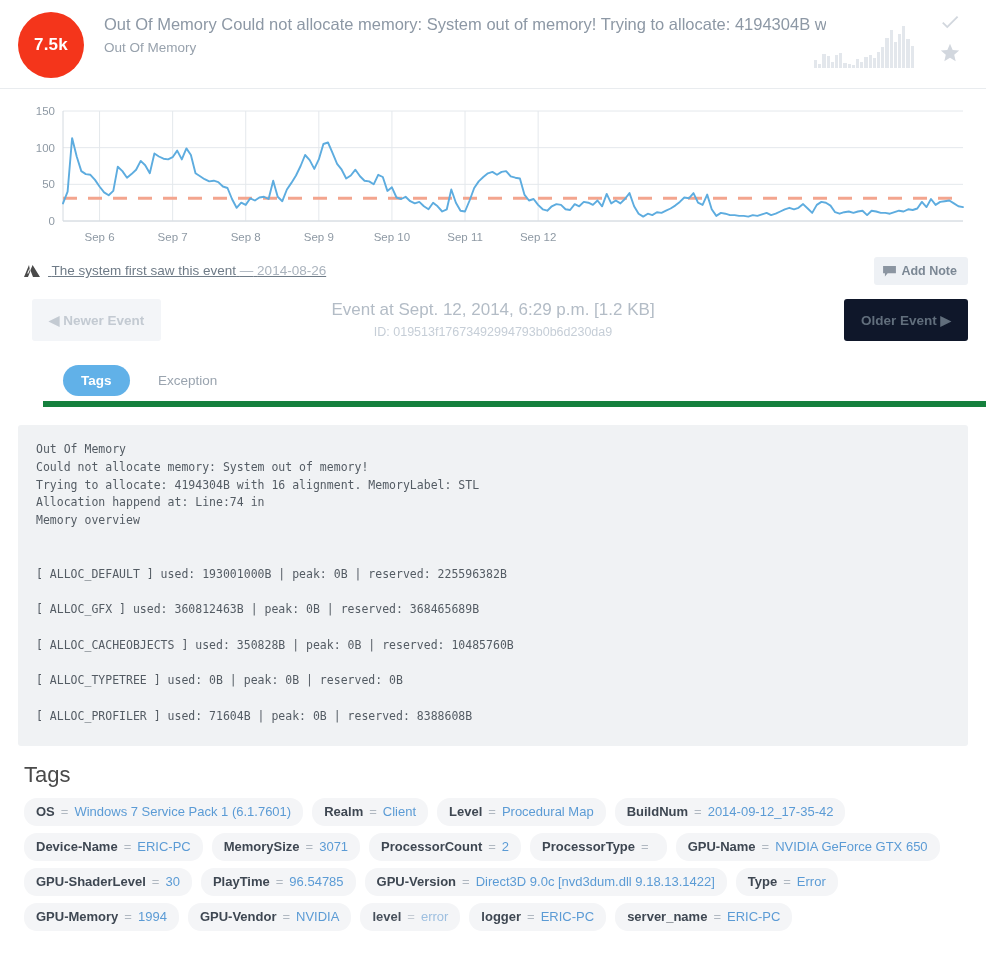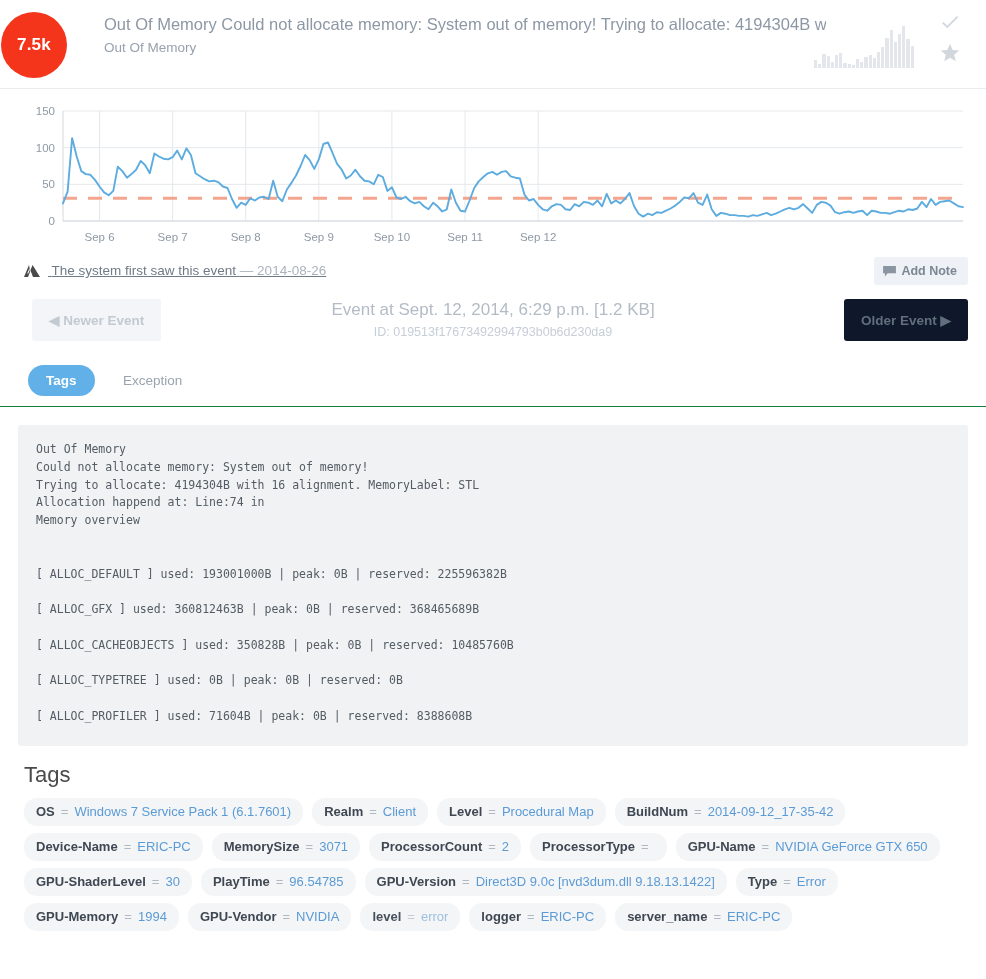--- a/index.html
+++ b/index.html
@@ -13,21 +13,21 @@
   }
 
   
   .header {
     position: relative;
     height: 89px;
     border-bottom: 1px solid #e9ecef;
     padding: 12px 0 0 0;
   }
   .count-badge {
-    position: absolute; left: 1px; top: 12px;
+    position: absolute; left: 18px; top: 12px;
     width: 66px; height: 66px; border-radius: 50%;
     background: #f4351b;
     color: #ffffff;
     font-size: 17px; font-weight: bold;
     display: flex; align-items: center; justify-content: center;
     letter-spacing: .2px;
   }
   .hdr-body { margin-left: 104px; padding-right: 160px; }
   .hdr-title {
     font-size: 16.5px; color: #8d98a5; font-weight: normal;
@@ -83,22 +83,22 @@
     padding: 13px 17px; cursor: pointer;
   }
   .nav-btn.newer { left: 32px; background: #f3f5f8; color: #c3cad2; }
   .nav-btn.older { right: 18px; color: #616e7c; }
   .evt-center { text-align: center; padding-top: 4px; }
   .evt-title { font-size: 17px; color: #b3bcc6; line-height: 26px; }
   .evt-id { font-size: 12.5px; color: #c6ced7; line-height: 18px; }
 
   
   .tabs {
-    border-bottom: 1px solid #15803d;
-    padding: 0 18px 0 28px; height: 42px;
+    border-bottom: 6px solid #15803d;
+    padding: 0 18px 0 20px; height: 42px; margin-left: 43px;
   }
   .tab {
     display: inline-block; font-size: 13.5px; padding: 8px 18px;
     border-radius: 18px; color: #a9b2bc; cursor: pointer; font-weight: bold;
   }
   .tab.active { background: #61b1e8; color: #ffffff; }
   .tab.inactive { font-weight: normal; color: #9aa4af; margin-left: 6px; }
 
   
   .code-outer { padding: 18px 18px 0 18px; }

